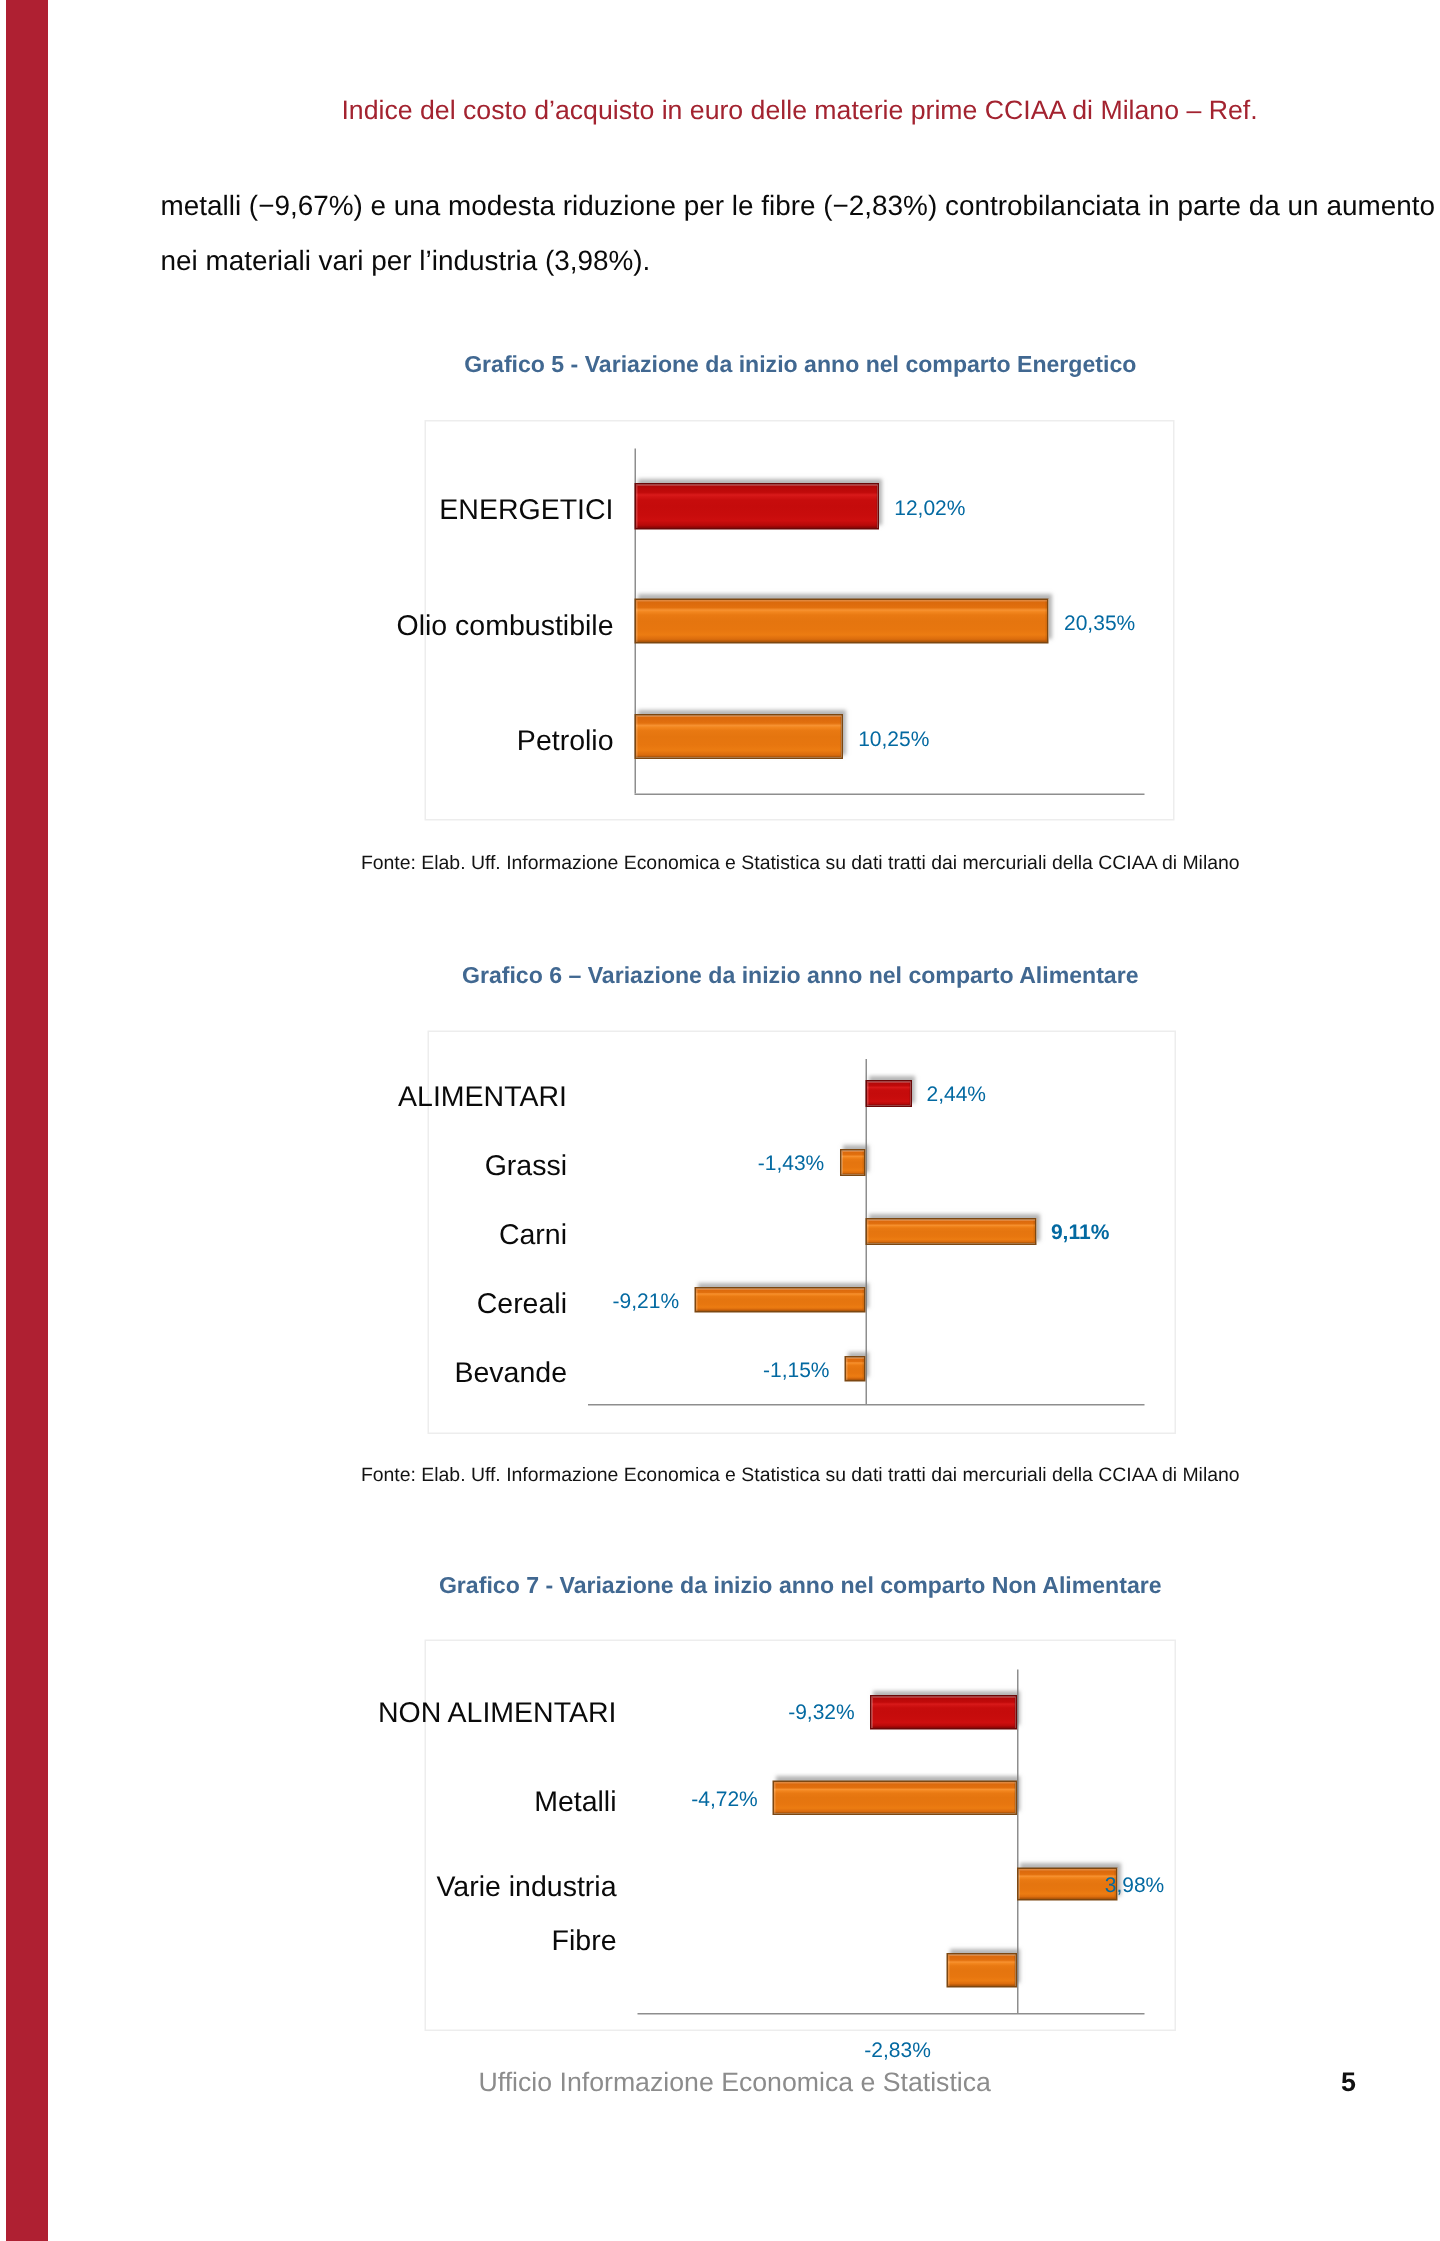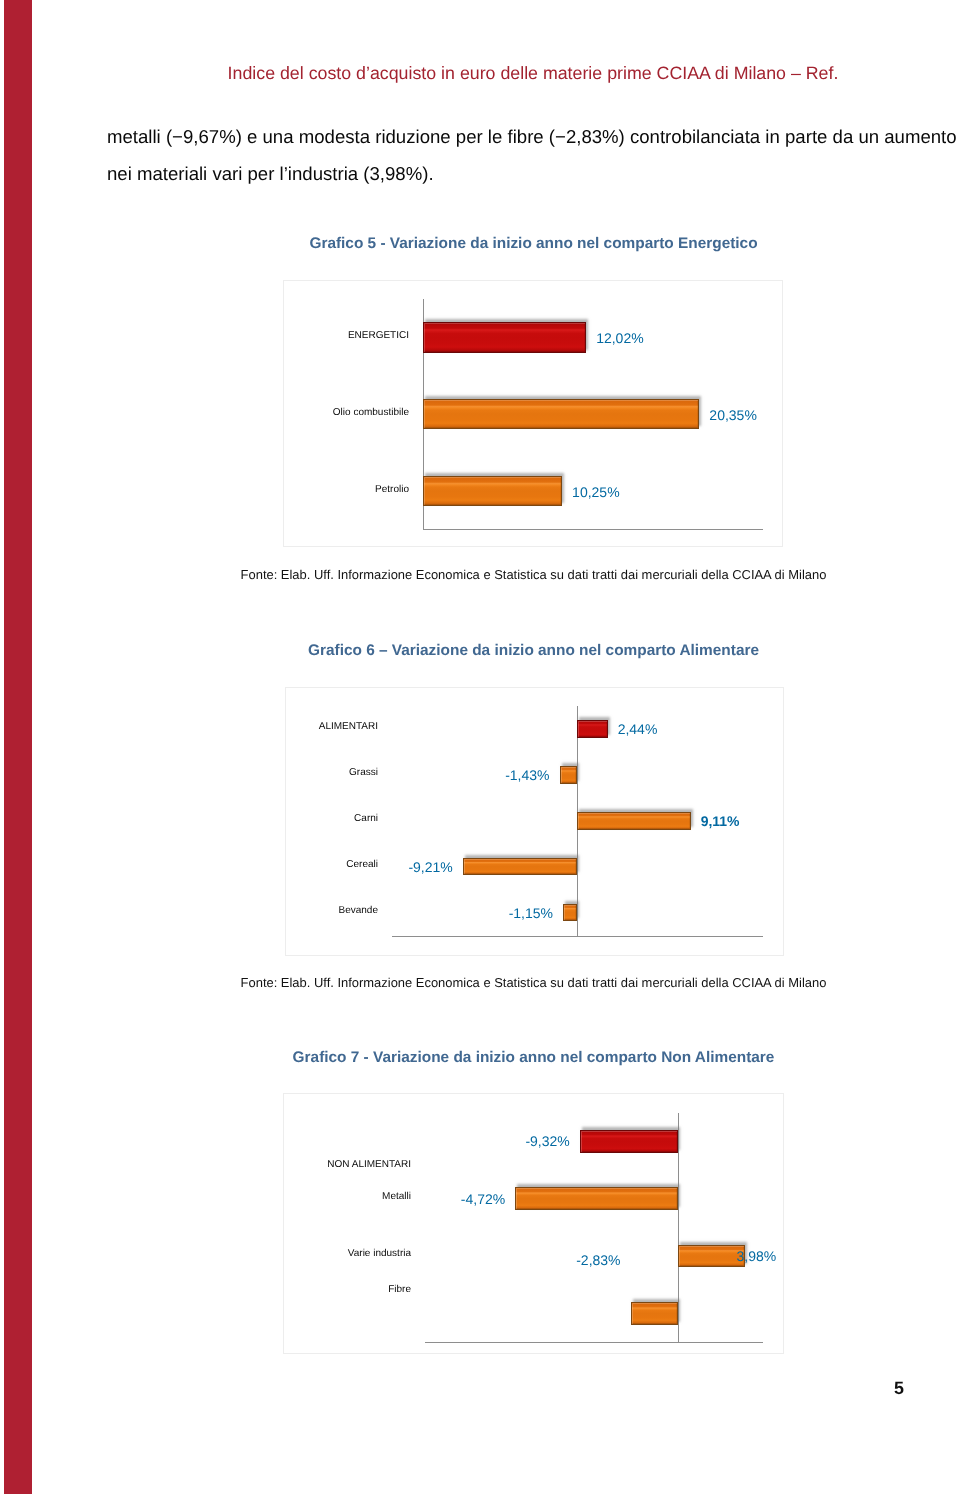--- a/index.html
+++ b/index.html
@@ -37,21 +37,21 @@
        inset 1px 1px 0 rgba(255,255,255,0.20), inset -1px -1px 0 rgba(0,0,0,0.08);}
   .bar.orange{border:1px solid #7C4711;
      background:linear-gradient(to bottom,
         #D9690D 0%, #DD6B0D 10%, #E2700E 18%,
         #F79231 24%, #F3871F 28%, #E97912 36%,
         #E5750F 50%, #E7760F 70%, #EC7C12 83%,
         #DB6C0D 93%, #B85B0A 100%);
      box-shadow:2px -3px 2.5px rgba(120,120,120,0.55),
        inset 1px 1px 0 rgba(255,255,255,0.20), inset -1px -1px 0 rgba(0,0,0,0.08);}
 
-  .cat{position:absolute;color:#0a0a0a;font-size:10px;text-align:right;white-space:nowrap;}
+  .cat{position:absolute;color:#0a0a0a;font-size:19px;text-align:right;white-space:nowrap;}
   .val{position:absolute;color:#0369a1;font-size:14px;white-space:nowrap;}
 
   .footer-text{position:absolute;left:319px;color:#8C8C8C;font-size:17.8px;white-space:nowrap;}
   .footer-page{position:absolute;color:#111;font-size:17.9px;font-weight:bold;}
 </style>
 </head>
 <body>
 
 <div class="page">
 
@@ -68,20 +68,21 @@
   <div class="frame" id="frame1" style="left:283px;top:280px;width:498px;height:265px;"></div>
   <div class="fonte" style="top:567px">Fonte: Elab. Uff. Informazione Economica e Statistica su dati tratti dai mercuriali della CCIAA di Milano</div>
 
   <div class="chart-title" style="top:642px">Grafico 6 – Variazione da inizio anno nel comparto Alimentare</div>
   <div class="frame" id="frame2" style="left:285px;top:687px;width:497px;height:267px;"></div>
   <div class="fonte" style="top:975px">Fonte: Elab. Uff. Informazione Economica e Statistica su dati tratti dai mercuriali della CCIAA di Milano</div>
 
   <div class="chart-title" style="top:1049px">Grafico 7 - Variazione da inizio anno nel comparto Non Alimentare</div>
   <div class="frame" id="frame3" style="left:283px;top:1093px;width:499px;height:259px;"></div>
 
+  <div class="footer-text" style="top:1378px">Ufficio Informazione Economica e Statistica</div>
   <div class="footer-page" style="left:894px;top:1378px">5</div>
 
 <div class="axis" style="left: 422.8px; top: 299px; width: 1px; height: 229.8px;"></div>
     <div class="axis" style="left: 422.8px; top: 528.8px; width: 340.2px; height: 1px;"></div>
     <div class="bar red" style="left: 422.8px; top: 322px; width: 163.352px; height: 30.5px;"></div>
     <div class="cat" style="top: 330.25px; right: 551px;">ENERGETICI</div>
     <div class="val" style="top: 330.25px; left: 596.152px;">12,02%</div>
     <div class="bar orange" style="left: 422.8px; top: 398.5px; width: 276.557px; height: 30.5px;"></div>
     <div class="cat" style="top: 406.75px; right: 551px;">Olio combustibile</div>
     <div class="val" style="top: 406.75px; left: 709.356px;">20,35%</div>
@@ -101,24 +102,24 @@
     <div class="val" style="top: 812.65px; left: 700.628px; font-weight: bold;">9,11%</div>
     <div class="bar orange" style="left: 462.728px; top: 857.6px; width: 114.572px; height: 17.9px;"></div>
     <div class="cat" style="top: 858.55px; right: 582px;">Cereali</div>
     <div class="val" style="top: 858.55px; right: 507.272px;">-9,21%</div>
     <div class="bar orange" style="left: 562.994px; top: 903.6px; width: 14.306px; height: 17.9px;"></div>
     <div class="cat" style="top: 904.55px; right: 582px;">Bevande</div>
     <div class="val" style="top: 904.55px; right: 407.006px;">-1,15%</div>
     <div class="axis" style="left: 678.3px; top: 1112.5px; width: 1px; height: 229.9px;"></div>
     <div class="axis" style="left: 425px; top: 1342.4px; width: 338.3px; height: 1px;"></div>
     <div class="bar red" style="left: 579.779px; top: 1130px; width: 98.5208px; height: 22.6px;"></div>
-    <div class="cat" style="top: 1159px; right: 549px; text-align: center;">NON ALIMENTARI</div>
+    <div class="cat" style="top: 1132px; right: 549px; text-align: center;">NON ALIMENTARI</div>
     <div class="val" style="top: 1133.3px; right: 390.221px;">-9,32%</div>
     <div class="bar orange" style="left: 515.167px; top: 1187.4px; width: 163.133px; height: 22.6px;"></div>
     <div class="cat" style="top: 1190.7px; right: 549px;">Metalli</div>
     <div class="val" style="top: 1190.7px; right: 454.833px;">-4,72%</div>
     <div class="bar orange" style="left: 678.3px; top: 1244.8px; width: 67.1426px; height: 22.6px;"></div>
     <div class="cat" style="top: 1248.1px; right: 549px;">Varie industria</div>
     <div class="val" style="top: 1248.1px; left: 736.5px;">3,98%</div>
     <div class="bar orange" style="left: 630.558px; top: 1302.1px; width: 47.7421px; height: 22.6px;"></div>
     <div class="cat" style="top: 1284px; right: 549px;">Fibre</div>
-    <div class="val" style="top: 1252px; right: 339.442px;">-2,83%</div>
+    <div class="val" style="top: 1358px; right: 339.442px;">-2,83%</div>
   </div>
 
 </body></html>

